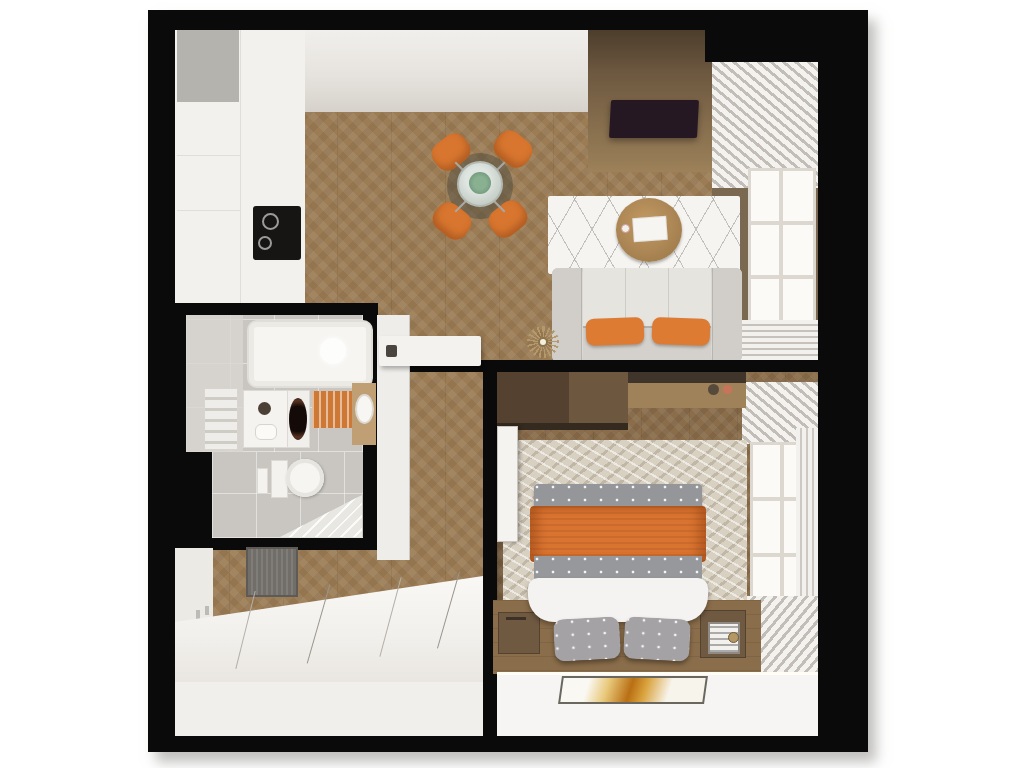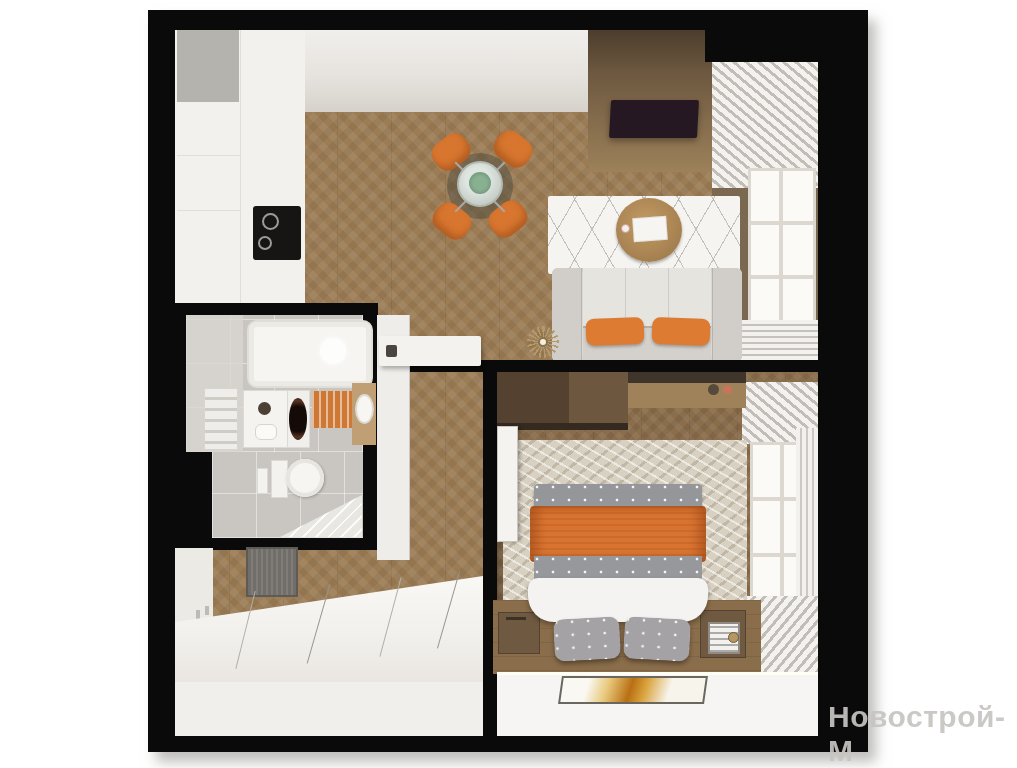--- a/index.html
+++ b/index.html
@@ -161,15 +161,14 @@
   <div class="a dots" style="left:534px;top:556px;width:168px;height:32px;background-color:#97989c;"></div>
   <div class="a" style="left:528px;top:578px;width:180px;height:44px;background:#f4f3f1;border-radius:10px 10px 26px 26px;box-shadow:0 3px 5px rgba(0,0,0,.3);"></div>
   <div class="a dots" style="left:554px;top:618px;width:66px;height:42px;background-color:#a4a2a4;border-radius:10px;transform:rotate(-3deg);box-shadow:0 3px 4px rgba(0,0,0,.35);"></div>
   <div class="a dots" style="left:624px;top:618px;width:66px;height:42px;background-color:#a4a2a4;border-radius:10px;transform:rotate(3deg);box-shadow:0 3px 4px rgba(0,0,0,.35);"></div>
 
   <div class="a" style="left:497px;top:672px;width:321px;height:64px;background:#f6f5f3;border-top:3px solid #fffdf4;"></div>
   <div class="a" style="left:560px;top:676px;width:146px;height:28px;background:linear-gradient(100deg,#faf8f2 0 18%, #e8c87a 32%, #b96f14 48%, #d9a23c 58%, #f7f4ec 75%);border:2px solid #6a675f;transform:skewX(-8deg);"></div>
 
   <div class="a" style="left:497px;top:426px;width:21px;height:116px;background:#f4f3f0;border:1px solid #c9c5be;box-shadow:2px 0 4px rgba(0,0,0,.3);"></div>
 
-  <div class="a" id="watermark" style="left:828px;top:700px;">Новострой-М</div>
 
 </div>
 
 </body></html>

